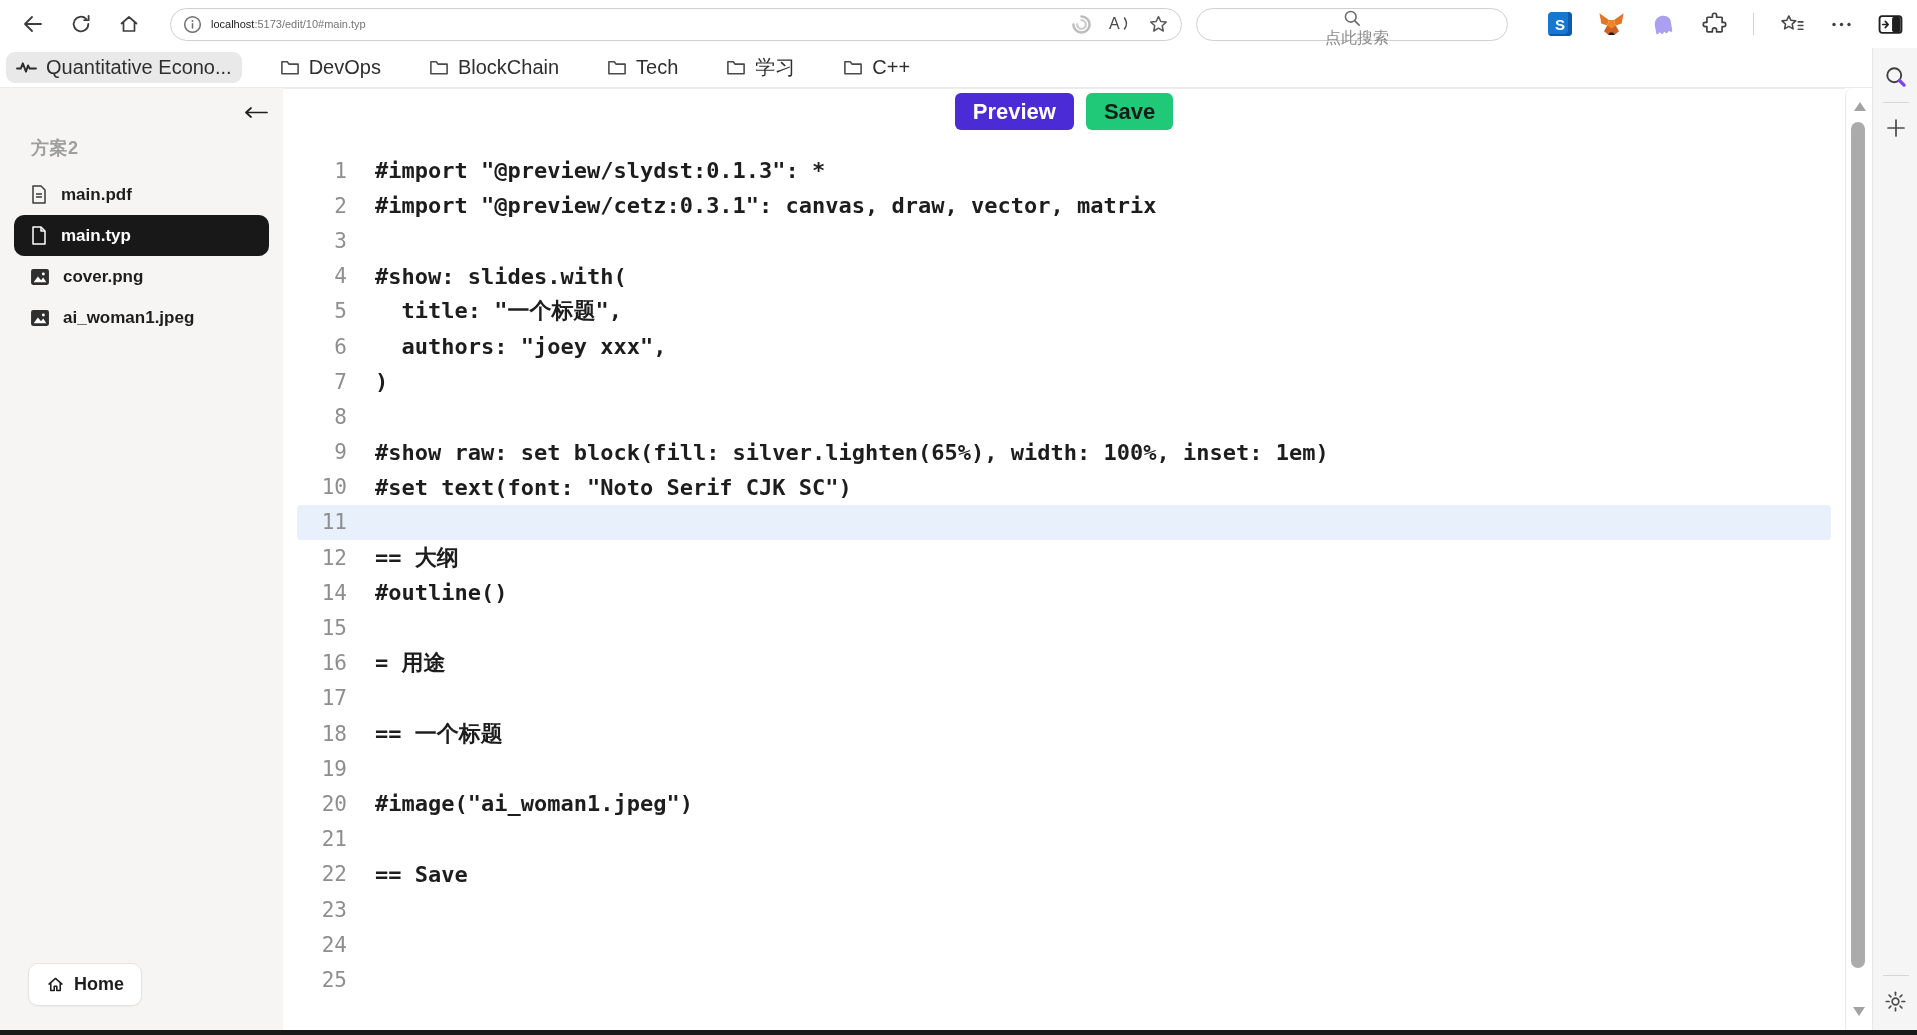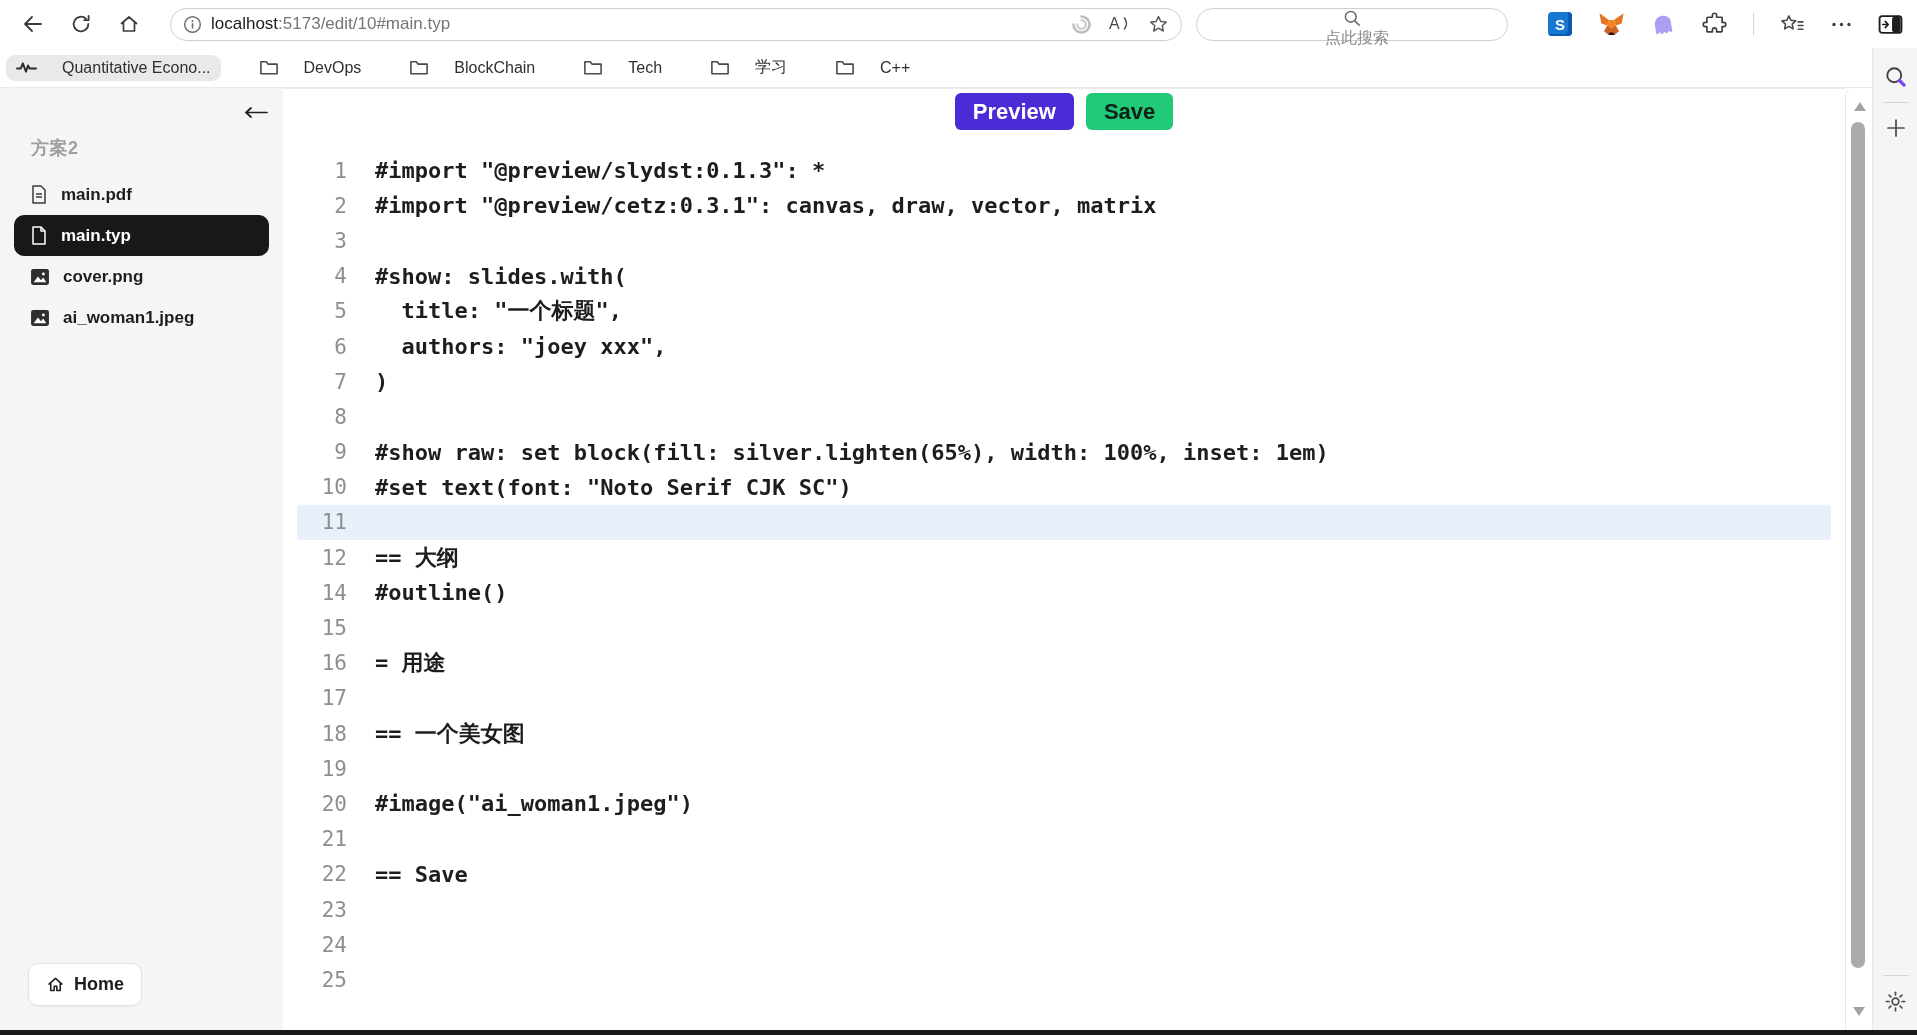--- a/index.html
+++ b/index.html
@@ -4,33 +4,33 @@
 <style>
   html,body{margin:0;padding:0;width:1917px;height:1035px;overflow:hidden;
     font-family:"Liberation Sans",sans-serif;background:#fff;-webkit-font-smoothing:antialiased;}
   #app{position:relative;width:1917px;height:1035px;background:#fff;}
 
   
   .chrome{position:absolute;left:0;top:0;width:100%;height:48px;display:flex;align-items:center;background:#fff;}
   .navbtns{display:flex;align-items:center;gap:10px;padding-left:14px;}
   .chrome-btn{width:38px;height:36px;display:flex;align-items:center;justify-content:center;border:none;background:transparent;border-radius:6px;cursor:pointer;}
   .addressbar{margin-left:22px;width:1012px;height:33px;border:1px solid #cfcfcf;border-radius:17px;display:flex;align-items:center;padding:0 10px 0 12px;box-sizing:border-box;background:#fff;}
-  .addressbar .url{margin-left:9px;font-size:17px;white-space:nowrap;overflow:hidden;flex:1;}
+  .addressbar .url{margin-left:9px;font-size:11px;white-space:nowrap;overflow:hidden;flex:1;}
   .url .host{color:#1b1b1b;}
   .url .rest{color:#757575;}
   .addr-actions{display:flex;align-items:center;gap:16px;padding-right:2px;}
   .searchpill{margin-left:14px;width:312px;height:33px;border:1px solid #cfcfcf;border-radius:17px;display:flex;align-items:center;padding:0 12px;box-sizing:border-box;background:#fff;flex-direction:column;}
   .searchpill .ph{margin-left:10px;font-size:16px;color:#8a8a8a;}
   .extbar{margin-left:auto;display:flex;align-items:center;gap:26px;padding-right:14px;}
   .vdiv{width:1px;height:22px;background:#d4d4d4;}
   .s-ext{width:24px;height:24px;border-radius:4px;background:#1778d2;box-shadow:inset -4px -2px 0 #0d5bb0;color:#fff;font-weight:bold;font-size:15px;display:flex;align-items:center;justify-content:center;}
 
   
   .bookmarks{position:absolute;left:0;top:48px;width:1872px;height:40px;background:#fff;border-bottom:1px solid #eaeaea;display:flex;align-items:center;gap:28px;padding-left:6px;box-sizing:border-box;}
-  .bm{display:flex;align-items:center;gap:25px;font-size:16px;color:#2f2f2f;padding:4px 10px;border-radius:9px;cursor:pointer;white-space:nowrap;}
+  .bm{display:flex;align-items:center;gap:9px;font-size:20px;color:#2f2f2f;padding:4px 10px;border-radius:9px;cursor:pointer;white-space:nowrap;}
   .bm.active{background:#e9e9e9;}
 
   
   .content{position:absolute;left:0;top:88px;width:1917px;height:942px;}
 
   .sidebar{position:absolute;left:0;top:0;width:283px;height:942px;background:#f6f5f4;}
   .collapse-btn{position:absolute;top:16px;right:12px;border:none;background:transparent;cursor:pointer;padding:2px;}
   .plan-title{position:absolute;left:31px;top:48px;font-size:18px;font-weight:bold;color:#9e9e9e;letter-spacing:.5px;}
   .files{position:absolute;left:0;top:86px;width:100%;display:flex;flex-direction:column;}
   .file{display:flex;align-items:center;gap:13px;height:41px;margin:0 14px;padding-left:16px;border-radius:10px;font-size:17px;font-weight:700;color:#1d1d1d;cursor:pointer;}
@@ -356,21 +356,21 @@
           <div class="row">
             <span class="num">16</span>
             <span class="txt">= 用途</span>
           </div>
           <div class="row">
             <span class="num">17</span>
             <span class="txt"></span>
           </div>
           <div class="row">
             <span class="num">18</span>
-            <span class="txt">== 一个美女图</span>
+            <span class="txt">== 一个标题</span>
           </div>
           <div class="row">
             <span class="num">19</span>
             <span class="txt"></span>
           </div>
           <div class="row">
             <span class="num">20</span>
             <span class="txt">#image("ai_woman1.jpeg")</span>
           </div>
           <div class="row">

